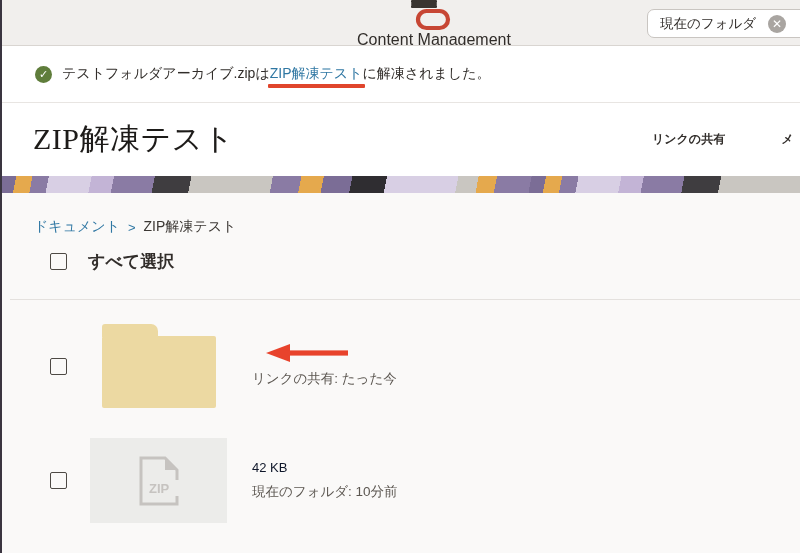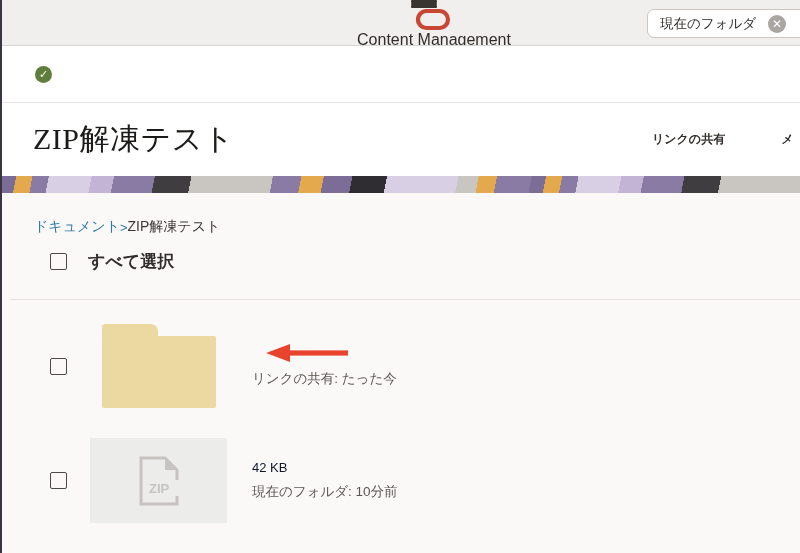--- a/index.html
+++ b/index.html
@@ -76,21 +76,21 @@
       #7b6d96 316px, #7b6d96 344px,
       #2f2d31 344px, #2f2d31 378px,
       #d8cfe4 378px, #d8cfe4 448px,
       #c9c6c1 448px, #c9c6c1 468px,
       #e5a94d 468px, #e5a94d 486px,
       #8a7ba4 486px, #8a7ba4 520px);
   }
 
   
   .content { background:#faf9f8; height:360px; }
-  .breadcrumb { padding:25px 0 0 32px; font-size:14px; display:flex; gap:0; align-items:center; }
+  .breadcrumb { padding:25px 0 0 32px; font-size:14px; display:flex; gap:8px; align-items:center; }
   .crumb-link { color:#2f77a3; cursor:pointer; }
   .crumb-sep { color:#2f77a3; font-size:13px; }
   .crumb-current { color:#3b3733; }
 
   .select-all-row { margin:14px 0 0 48px; display:flex; align-items:center; }
   .checkbox {
     width:17px; height:17px; border:1.6px solid #4d4944; border-radius:2px;
     background:transparent; cursor:pointer; flex:0 0 auto;
   }
   .select-all-label { margin-left:21px; font-size:17px; font-weight:700; }
@@ -134,20 +134,23 @@
 
   <div class="search-pill">
     <span>現在のフォルダ</span>
     <span class="chip-close">✕</span>
 
   </div>
 </div>
 
 <div class="notif">
   <span class="notif-check">✓</span>
+  <span>
+    <span>テストフォルダアーカイブ.zipは</span><span class="notif-link"><span>ZIP解凍テスト</span><span class="annot-underline"></span></span><span>に解凍されました。</span>
+  </span>
 </div>
 
 <div class="page-header">
   <div class="page-title">ZIP解凍テスト</div>
   <div class="header-actions">
     <span class="header-action">リンクの共有</span>
     <span class="header-action">メ</span>
   </div>
 </div>
 

